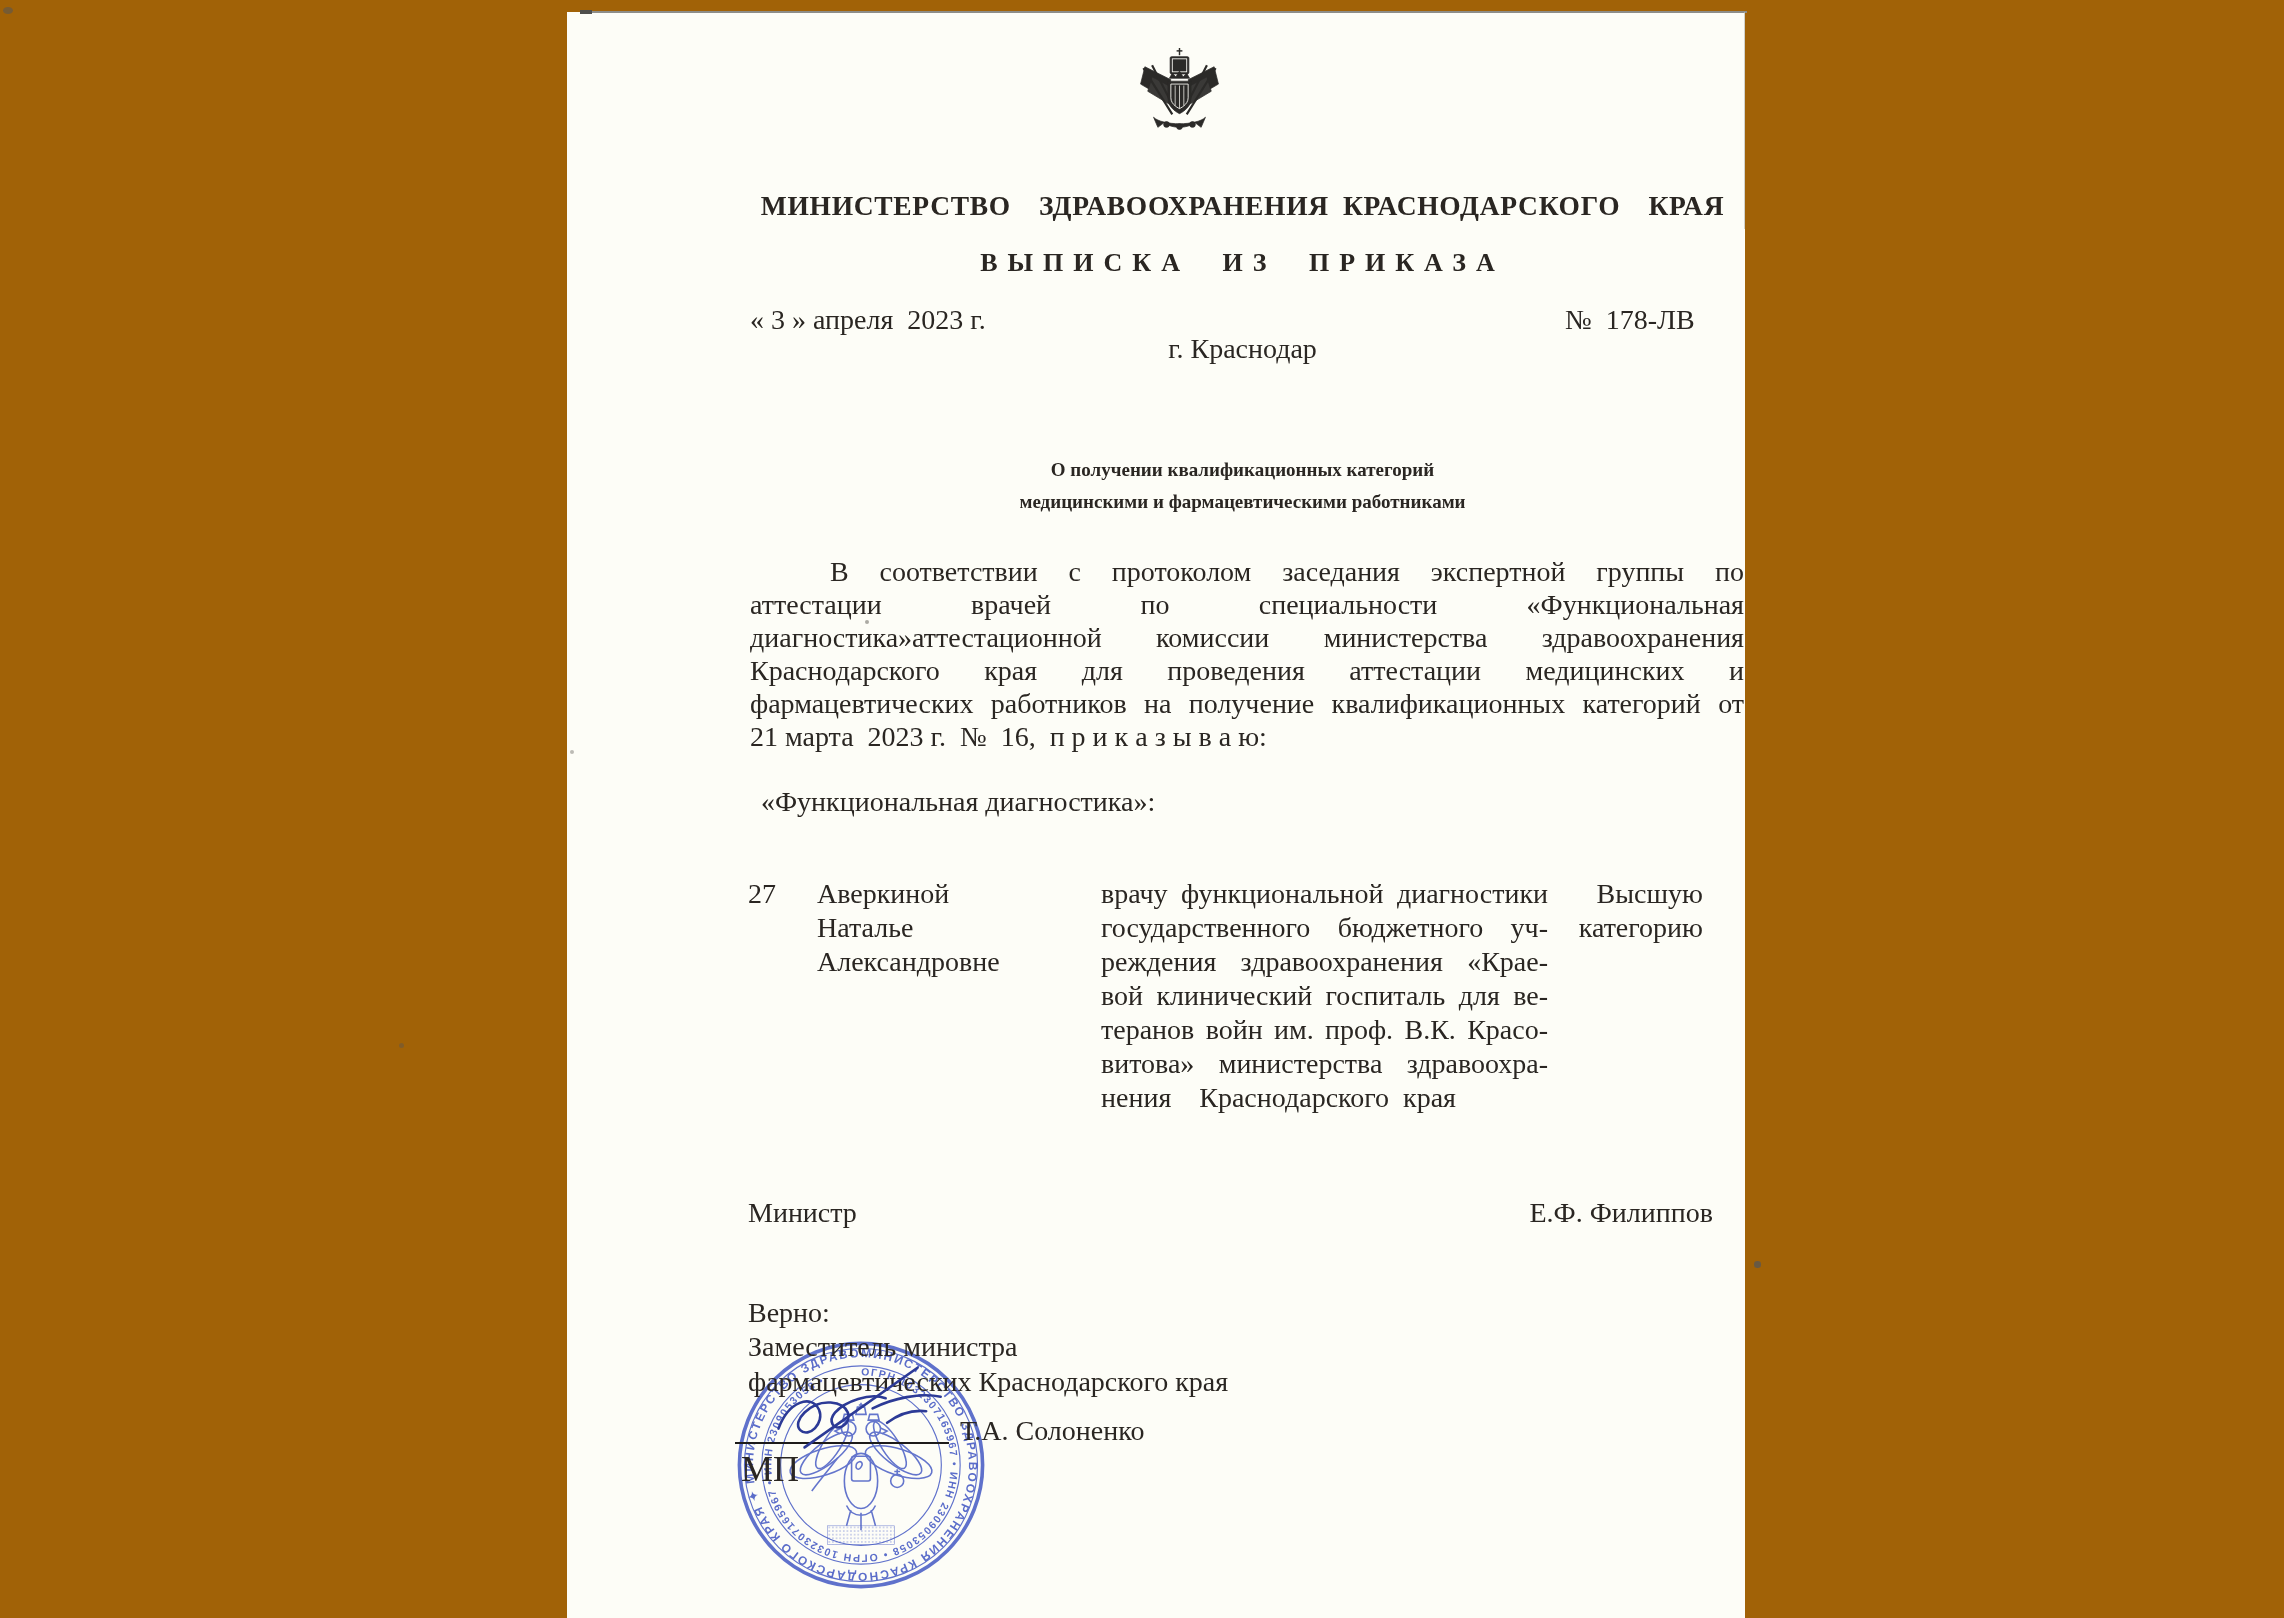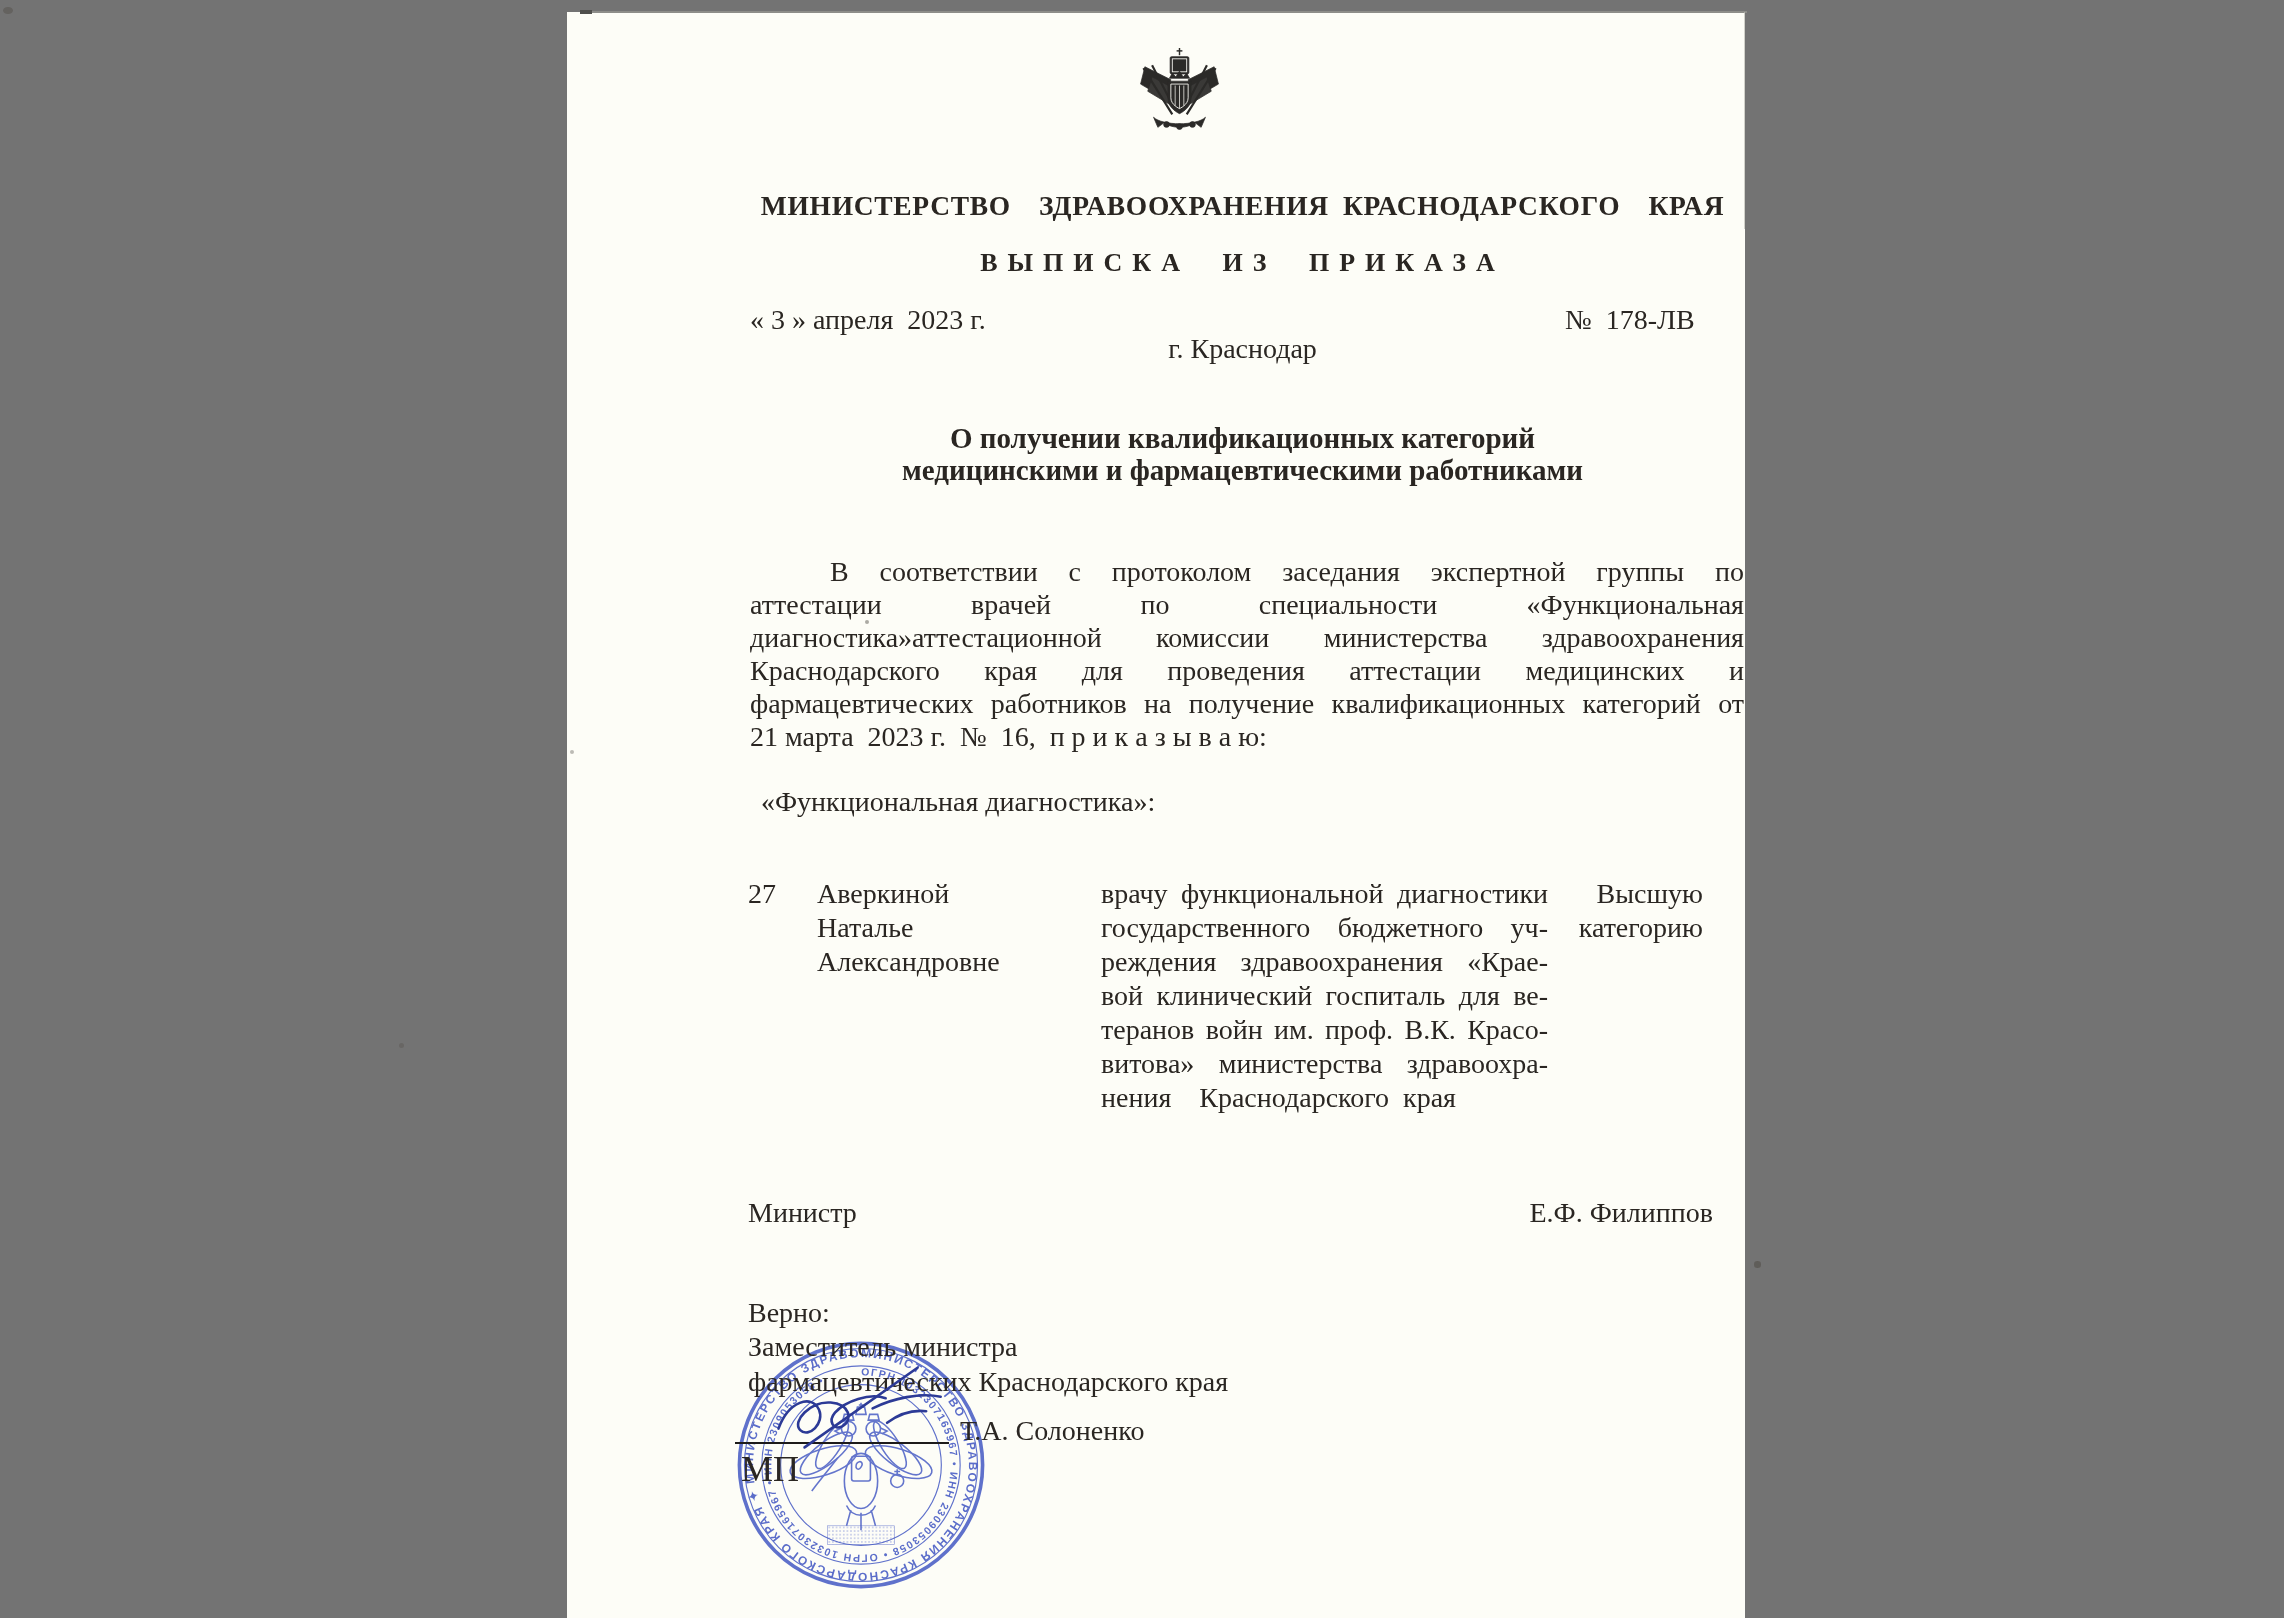--- a/index.html
+++ b/index.html
@@ -1,28 +1,28 @@
 <!DOCTYPE html>
 <html style="font-size:11.6px"><head>
 <meta charset="utf-8">
 <style>
   html,body{margin:0;padding:0;background:#ffffff;}
-  #stage{position:relative;width:2284px;height:1618px;background:#737373;overflow:hidden;
+  #stage{position:relative;width:2284px;height:1618px;background:#a16207;overflow:hidden;
          font-family:"Liberation Serif", serif;color:#2a2622;}
   .page{position:absolute;left:567px;top:11.6px;width:1178px;height:1606px;background:#fdfdf7;}
   .topline{position:absolute;left:580px;top:11px;width:1167px;height:2.2px;background:#8d8d89;}
   .topline-tip{position:absolute;left:580px;top:10px;width:11.6px;height:3.6px;background:#4f4f4c;}
   .rightedge{position:absolute;left:1744px;top:11.6px;width:1.4px;height:217px;background:rgba(190,190,183,.7);}
   .t{position:absolute;white-space:pre-wrap;}
   .serif39{font-size:28px;line-height:33px;}
   .bold{font-weight:bold;}
   .center1360{left:750px;width:985px;text-align:center;}
   .hdr{font-size:27.5px;letter-spacing:0.7px;word-spacing:6.5px;}
   .vypiska{font-size:26px;letter-spacing:10px;word-spacing:16px;}
-  .title40{font-size:29px;line-height:32px;}
+  .title40{font-size:19px;line-height:32px;margin-top:32px;}
   .line{position:absolute;left:750px;width:994px;font-size:28px;line-height:33px;
         text-align:justify;text-align-last:justify;}
   .line.left{text-align:left;text-align-last:left;white-space:pre-wrap;}
   .ind110{padding-left:80px;box-sizing:border-box;}
   .ind125{padding-left:91px;box-sizing:border-box;}
   .ind15{padding-left:11px;box-sizing:border-box;}
   .desc{position:absolute;left:1101px;width:447px;font-size:28px;line-height:34px;
         text-align:justify;text-align-last:justify;}
   .desc.left{text-align:center;text-align-last:left;white-space:pre-wrap;}
   .namecol{position:absolute;left:817px;font-size:28px;line-height:34px;}

